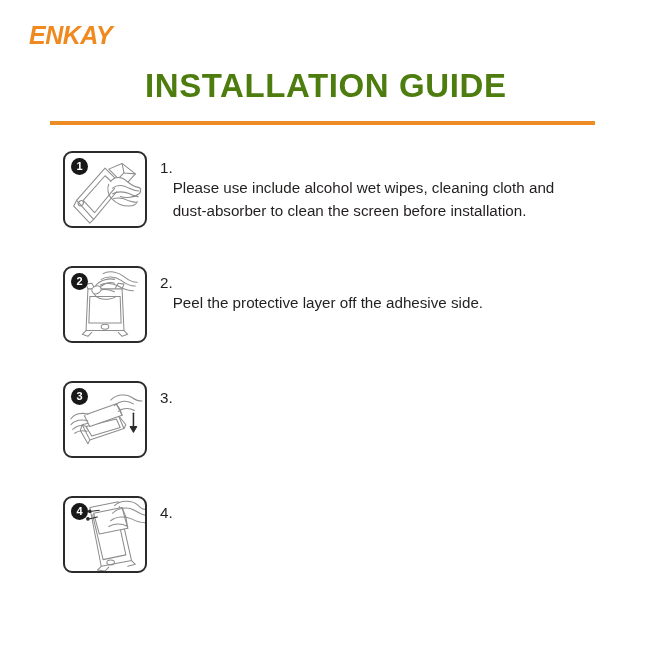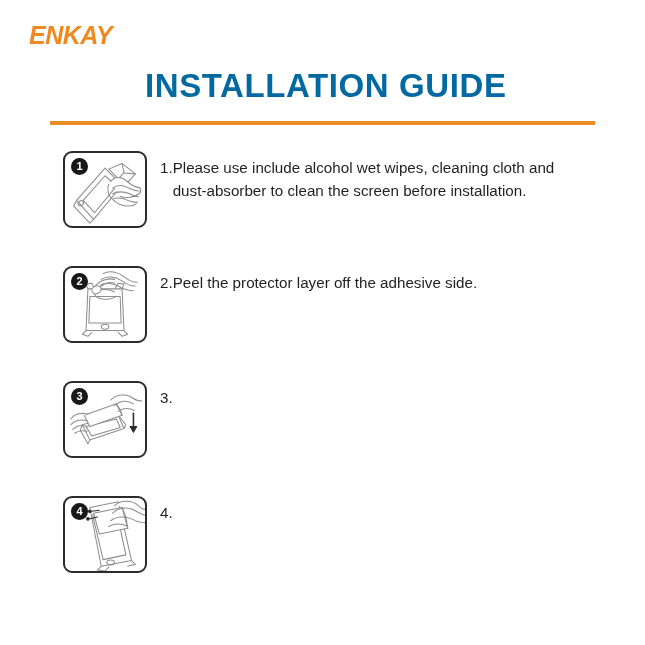--- a/index.html
+++ b/index.html
@@ -39,21 +39,21 @@
 
   
   .title {
     position: absolute;
     left: 145px;
     top: 68px;
     font-family: "Liberation Sans", sans-serif;
     font-weight: bold;
     font-size: 33px;
     letter-spacing: 0.6px;
-    color: #0369a1;
+    color: #4d7c0f;
     line-height: 1.1;
     white-space: nowrap;
   }
 
   
   .divider {
     position: absolute;
     left: 50px;
     top: 121px;
     width: 545px;
@@ -125,20 +125,21 @@
     color: #221f1f;
     display: flex;
     align-items: flex-start;
   }
   .step-num {
     flex: 0 0 auto;
     white-space: pre;
   }
   .step-body {
     flex: 1 1 auto;
+    margin-top: 20px;
   }
 </style>
 </head>
 <body>
 
 <div class="page">
 
   <div class="brand">ENKAY</div>
 
   <div class="title">INSTALLATION GUIDE</div>
@@ -198,21 +199,21 @@
             <path d="M37 18 C42 15 50 16 56 19 C61 22 67 24 72 24"></path>
             <path d="M36 24 C40 22 47 23 52 25"></path>
             <path d="M30 20 C28 25 31 30 36 32 C42 34 50 33 54 30"></path>
             <ellipse cx="33" cy="23" rx="5" ry="4" transform="rotate(-25 33 23)" fill="#ffffff"></ellipse>
           </g>
         </svg>
         <div class="badge">2</div>
       </div>
       <div class="step-text">
         <span class="step-num">2.</span>
-        <span class="step-body">Peel the protector layer off the adhesive side.</span>
+        <span class="step-body">Peel the protective layer off the adhesive side.</span>
       </div>
     </div>
 
     <div class="step">
       <div class="thumb">
         <svg viewBox="0 0 84 77">
           <g fill="none" stroke="#8d8d8d" stroke-width="1.1" stroke-linejoin="round" stroke-linecap="round">
 
             <path d="M18 44 L56 34 L62 48 L26 60 Z" fill="#ffffff"></path>
             <path d="M22 46 L54 38 L58 47 L28 56 Z"></path>

